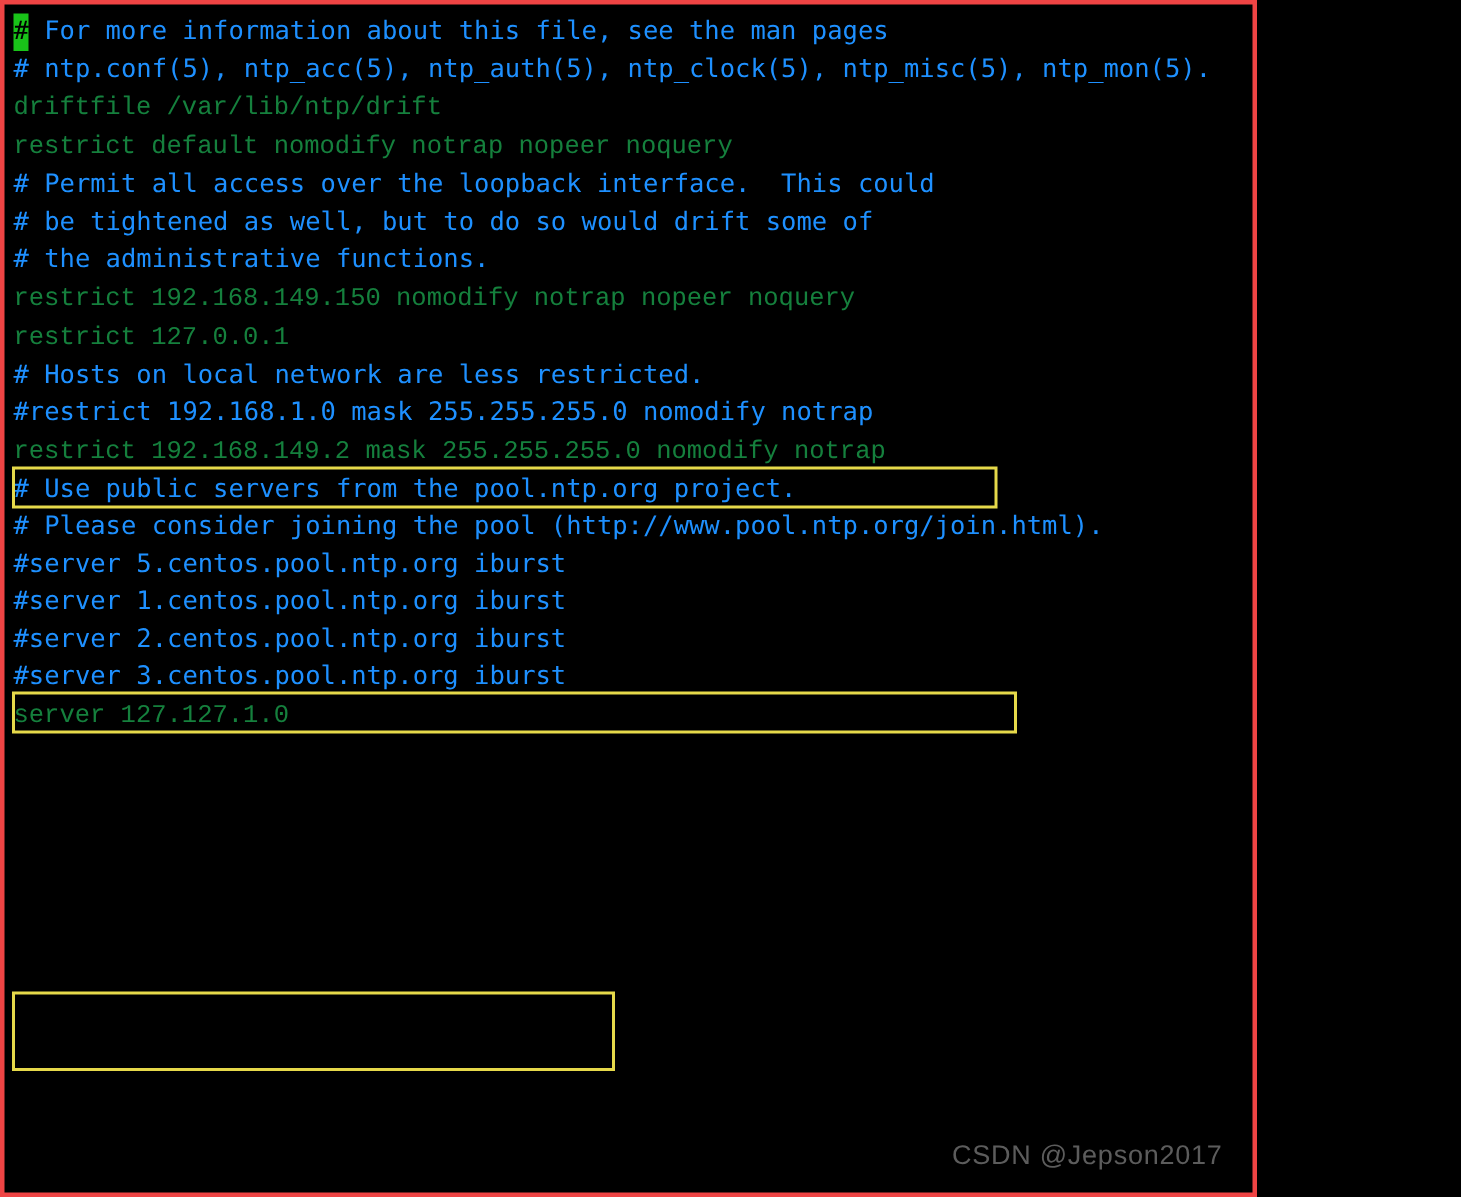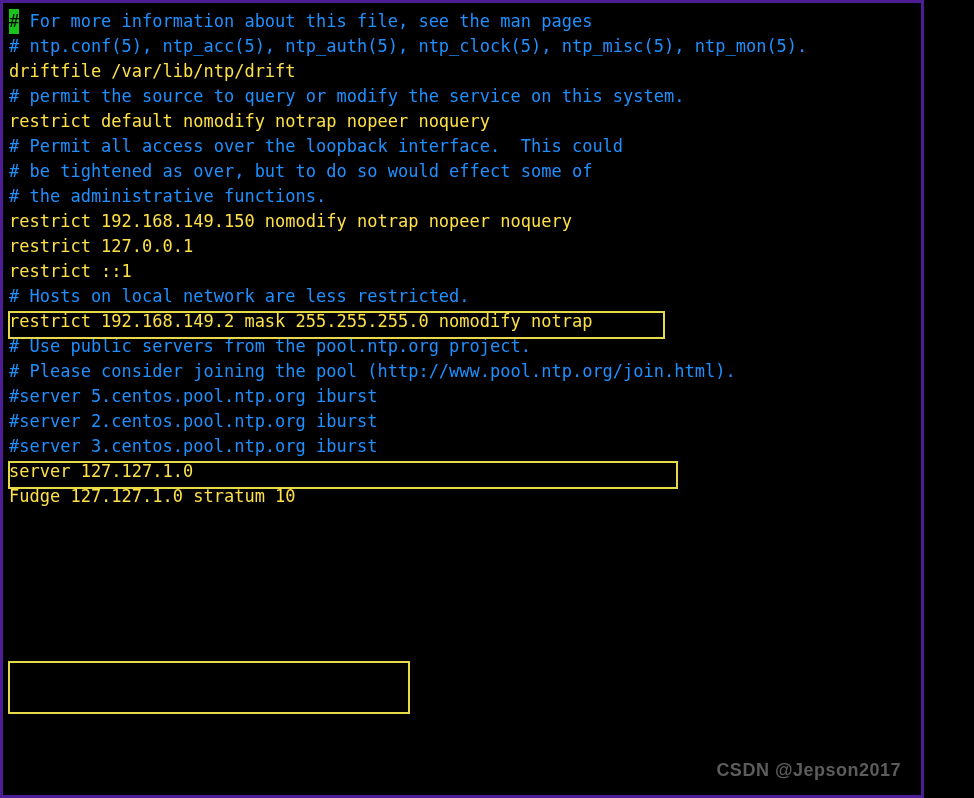--- a/index.html
+++ b/index.html
@@ -8,31 +8,31 @@
     height: 798px;
     background: #000;
     overflow: hidden;
     font-family: "Consolas", "DejaVu Sans Mono", "Menlo", monospace;
     font-size: 17px;
     line-height: 25px;
   }
   .term {
     position: relative;
     padding: 6px 6px;
-    border: 3px solid #4c1d95;
+    border: 3px solid #ef4444;
     background: #000;
-    width: 924px;
+    width: 838px;
     height: 798px;
   }
   .line {
     white-space: pre;
     color: #e8e8e8;
   }
   .c { color: #1e90ff; } 
-  .w { color: #fde047; } 
+  .w { color: #15803d; font-family: Liberation Mono, monospace; } 
   .cursor-hash {
     background: #19c319;
     color: #000;
     display: inline-block;
     width: 1ch;
   }
   .box {
     position: absolute;
     border: 2px solid #e6d94a;
     pointer-events: none;
@@ -41,53 +41,51 @@
   .watermark {
     position: absolute;
     right: 20px;
     bottom: 12px;
     color: #6d6d6d;
     font-family: "Helvetica Neue", Arial, sans-serif;
     font-size: 18px;
     letter-spacing: 0.5px;
     opacity: 0.85;
     pointer-events: none;
-    font-weight: bold;
   }
 </style>
 </head>
 <body>
 
 <div class="term">
   <div id="lines-container">
       <div class="line"><span class="cursor-hash">#</span><span class="c"> For more information about this file, see the man pages</span></div>
       <div class="line"><span class="c"># ntp.conf(5), ntp_acc(5), ntp_auth(5), ntp_clock(5), ntp_misc(5), ntp_mon(5).</span></div>
       <div class="line"><span class="w"></span></div>
       <div class="line"><span class="w">driftfile /var/lib/ntp/drift</span></div>
       <div class="line"><span class="w"></span></div>
-      <div class="line"><span class="c"># permit the source to query or modify the service on this system.</span></div>
       <div class="line"><span class="w">restrict default nomodify notrap nopeer noquery</span></div>
       <div class="line"><span class="w"></span></div>
       <div class="line"><span class="c"># Permit all access over the loopback interface.  This could</span></div>
-      <div class="line"><span class="c"># be tightened as over, but to do so would effect some of</span></div>
+      <div class="line"><span class="c"># be tightened as well, but to do so would drift some of</span></div>
       <div class="line"><span class="c"># the administrative functions.</span></div>
       <div class="line"><span class="w">restrict 192.168.149.150 nomodify notrap nopeer noquery</span></div>
       <div class="line"><span class="w">restrict 127.0.0.1</span></div>
-      <div class="line"><span class="w">restrict ::1</span></div>
       <div class="line"><span class="w"></span></div>
       <div class="line"><span class="c"># Hosts on local network are less restricted.</span></div>
+      <div class="line"><span class="c">#restrict 192.168.1.0 mask 255.255.255.0 nomodify notrap</span></div>
       <div class="line"><span class="w">restrict 192.168.149.2 mask 255.255.255.0 nomodify notrap</span></div>
       <div class="line"><span class="w"></span></div>
       <div class="line"><span class="c"># Use public servers from the pool.ntp.org project.</span></div>
       <div class="line"><span class="c"># Please consider joining the pool (http://www.pool.ntp.org/join.html).</span></div>
       <div class="line"><span class="c">#server 5.centos.pool.ntp.org iburst</span></div>
+      <div class="line"><span class="c">#server 1.centos.pool.ntp.org iburst</span></div>
       <div class="line"><span class="c">#server 2.centos.pool.ntp.org iburst</span></div>
       <div class="line"><span class="c">#server 3.centos.pool.ntp.org iburst</span></div>
       <div class="line"><span class="w">server 127.127.1.0</span></div>
-      <div class="line"><span class="w">Fudge 127.127.1.0 stratum 10</span></div>
     </div>
 
   <div id="boxes-container">
       <div class="box" style="left: 5px; top: 308px; width: 657px; height: 28px;"></div>
       <div class="box" style="left: 5px; top: 458px; width: 670px; height: 28px;"></div>
       <div class="box" style="left: 5px; top: 658px; width: 402px; height: 53px;"></div>
     </div>
 
   <div class="watermark">CSDN @Jepson2017</div>
 </div>

